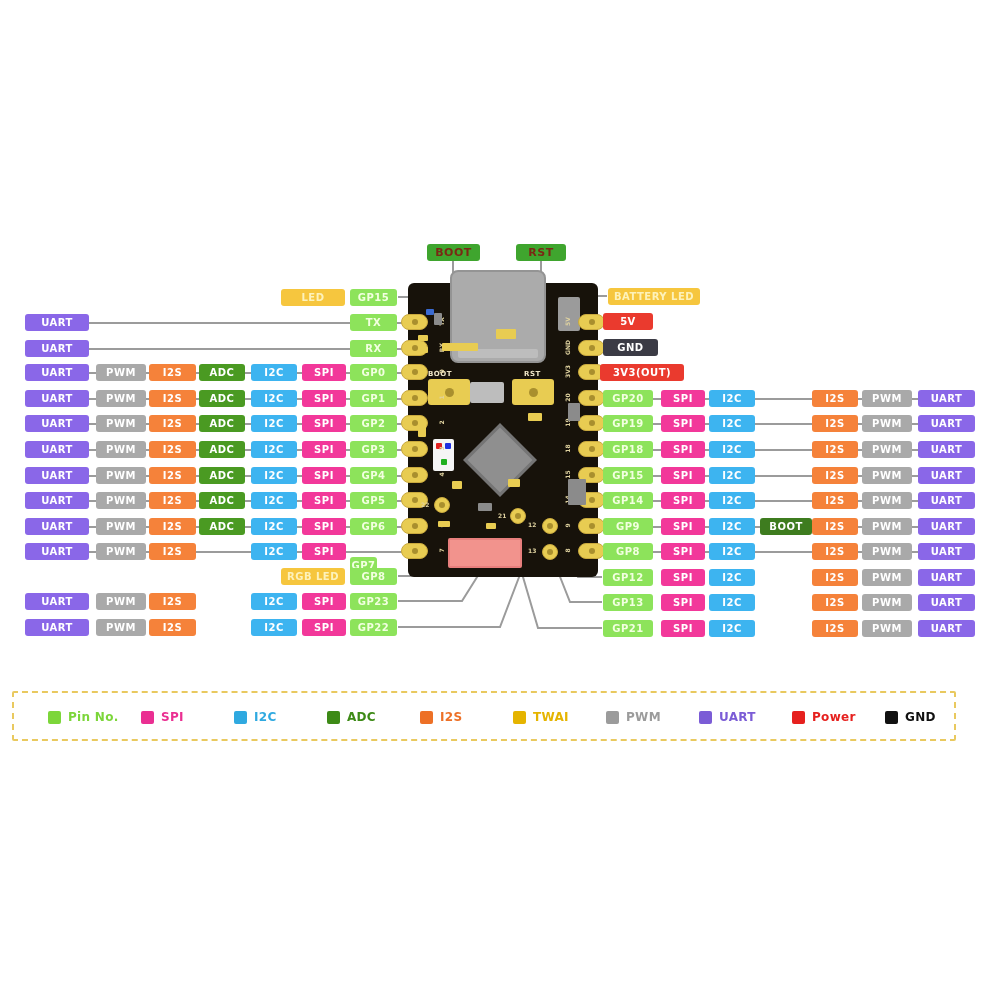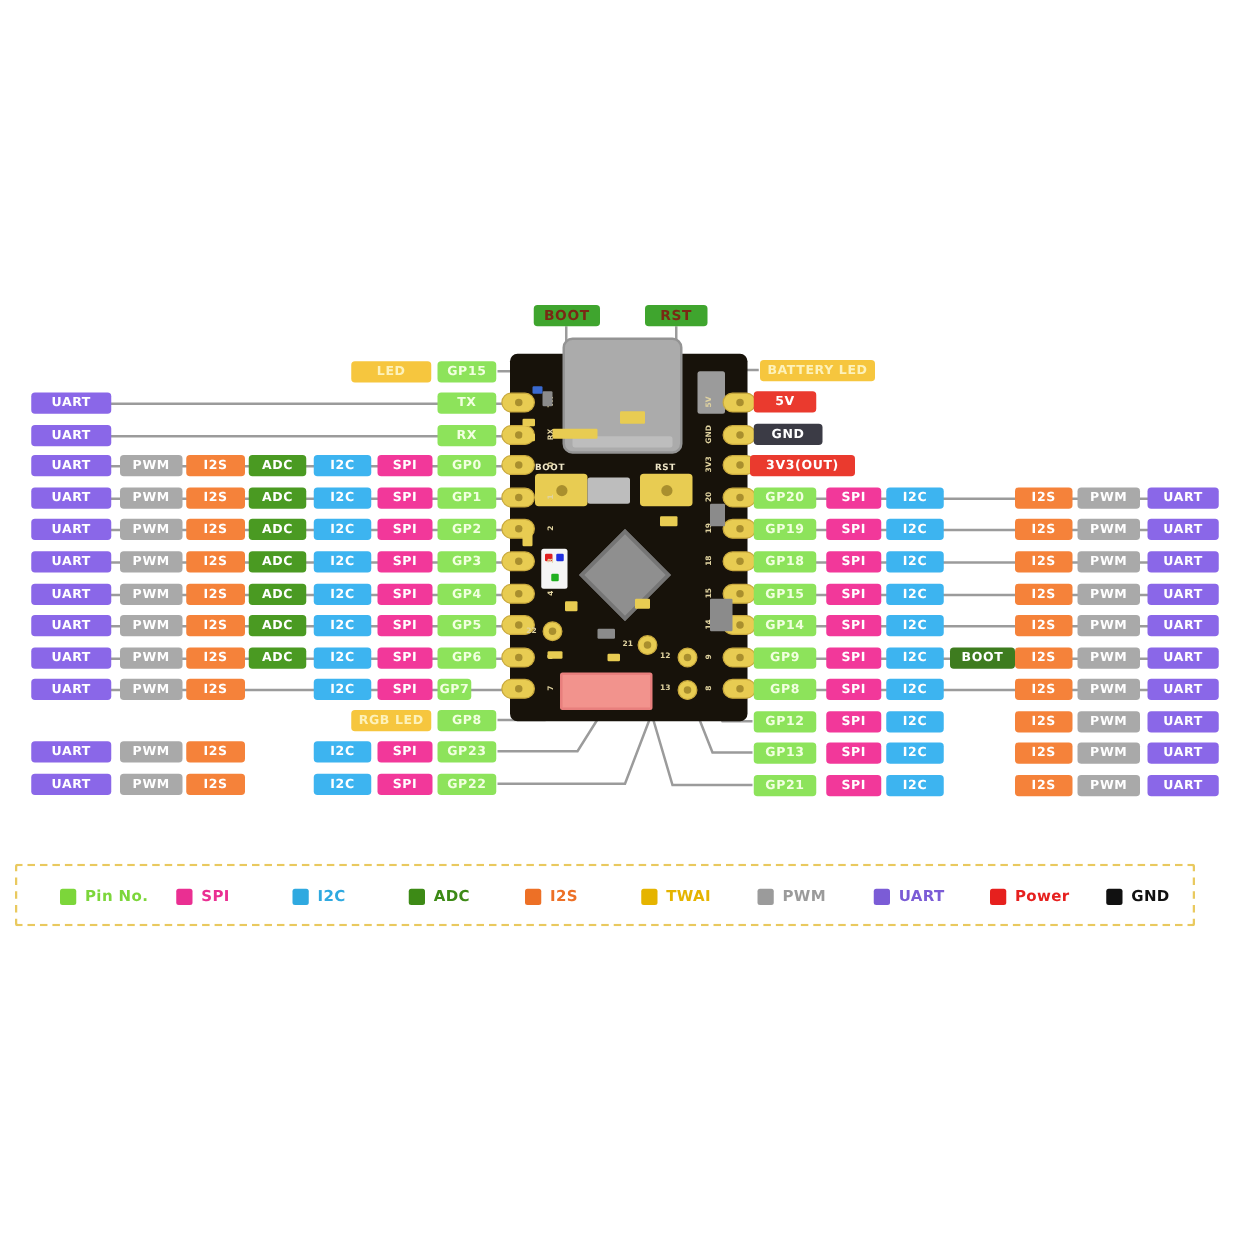--- a/index.html
+++ b/index.html
@@ -311,21 +311,21 @@
 <div class="chip c-i2s" style="left: 149px; top: 518px; width: 47px;">I2S</div>
 <div class="chip c-adc" style="left: 199px; top: 518px; width: 46px;">ADC</div>
 <div class="chip c-i2c" style="left: 251px; top: 518px; width: 46px;">I2C</div>
 <div class="chip c-spi" style="left: 302px; top: 518px; width: 44px;">SPI</div>
 <div class="chip c-pin" style="left: 350px; top: 518px; width: 47px;">GP6</div>
 <div class="chip c-uart" style="left: 25px; top: 543px; width: 64px;">UART</div>
 <div class="chip c-pwm" style="left: 96px; top: 543px; width: 50px;">PWM</div>
 <div class="chip c-i2s" style="left: 149px; top: 543px; width: 47px;">I2S</div>
 <div class="chip c-i2c" style="left: 251px; top: 543px; width: 46px;">I2C</div>
 <div class="chip c-spi" style="left: 302px; top: 543px; width: 44px;">SPI</div>
-<div class="chip c-pin" style="left: 350px; top: 543px; width: 27px;">GP7</div>
+<div class="chip c-pin" style="left: 350px; top: 557px; width: 27px;">GP7</div>
 <div class="chip c-yellow" style="left: 281px; top: 568px; width: 64px;">RGB LED</div>
 <div class="chip c-pin" style="left: 350px; top: 568px; width: 47px;">GP8</div>
 <div class="chip c-uart" style="left: 25px; top: 593px; width: 64px;">UART</div>
 <div class="chip c-pwm" style="left: 96px; top: 593px; width: 50px;">PWM</div>
 <div class="chip c-i2s" style="left: 149px; top: 593px; width: 47px;">I2S</div>
 <div class="chip c-i2c" style="left: 251px; top: 593px; width: 46px;">I2C</div>
 <div class="chip c-spi" style="left: 302px; top: 593px; width: 44px;">SPI</div>
 <div class="chip c-pin" style="left: 350px; top: 593px; width: 47px;">GP23</div>
 <div class="chip c-uart" style="left: 25px; top: 619px; width: 64px;">UART</div>
 <div class="chip c-pwm" style="left: 96px; top: 619px; width: 50px;">PWM</div>

